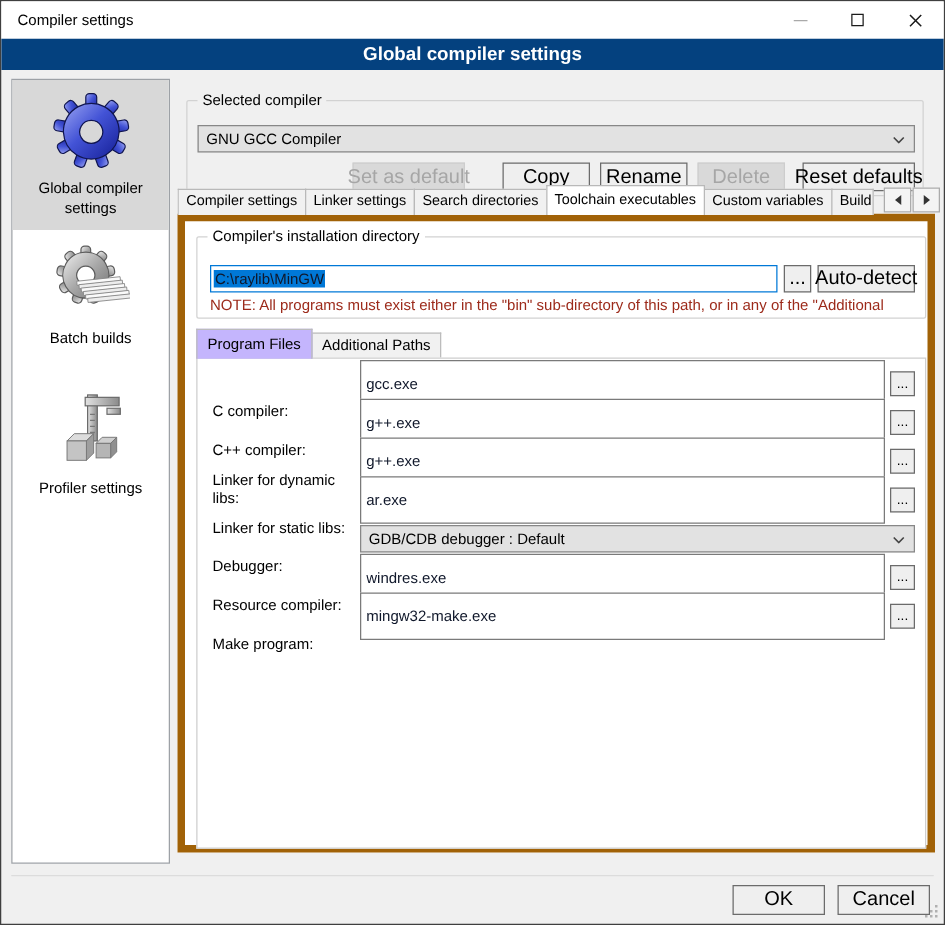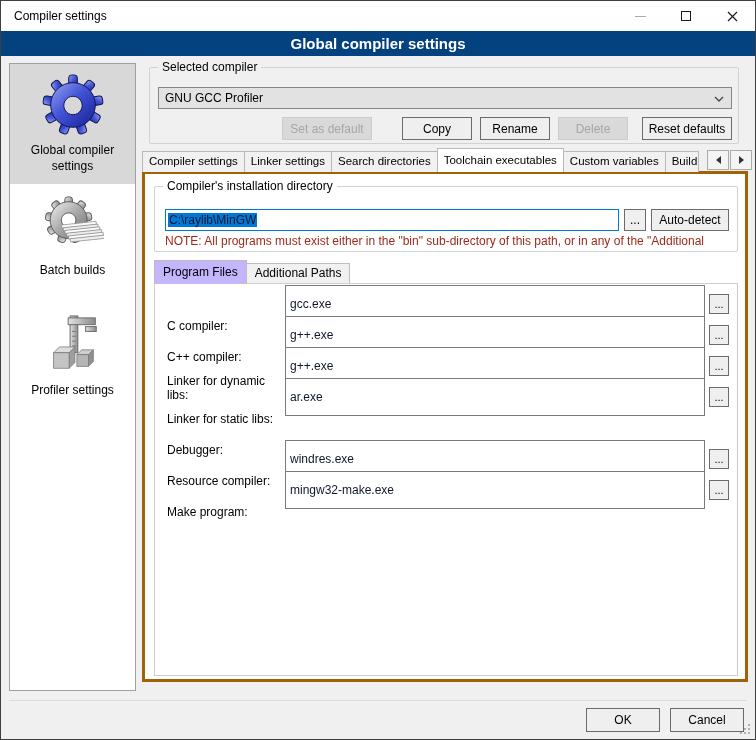--- a/index.html
+++ b/index.html
@@ -26,24 +26,24 @@
     align-items:center;gap:7px;cursor:default;}
   .side-item.selected{background:#d8d8d8;}
   .side-label{text-align:center;line-height:1.3;padding:0 6px;}
   
   .groupbox{position:absolute;border:1px solid #d2d2d2;border-radius:2px;}
   .legend{position:absolute;top:-8px;left:8px;padding:0 4px;background:#f0f0f0;white-space:nowrap;}
   .legend.on-white{background:#fff;}
   
   .btn{background:#efefef;border:1px solid #6b6b6b;color:#000;display:flex;
     align-items:center;justify-content:center;white-space:nowrap;cursor:default;
-    font-family:"Liberation Sans",sans-serif;font-size:12px;}
+    font-family:"Liberation Sans",sans-serif;font-size:16px;}
   .btn.disabled{background:#d9d9d9;border-color:#cdcdcd;color:#a6a6a6;}
   
-  .group-compiler{left:148px;top:66px;width:590px;height:77px;}
+  .group-compiler{left:148px;top:79px;width:590px;height:77px;}
   .combo{background:#e2e2e2;border:1px solid #878787;display:flex;align-items:center;
     padding:0 22px 0 6px;position:relative;}
   .combo-main{position:absolute;left:8px;right:6px;top:19px;height:22px;}
   .chev{position:absolute;right:7px;top:8px;}
   .g1btn{position:absolute;top:49px;height:23px;}
   .btn-setdefault{left:132px;width:90px;}
   .btn-copy{left:252px;width:70px;}
   .btn-rename{left:330px;width:70px;}
   .btn-delete{left:408px;width:70px;}
   .btn-reset{right:6px;width:90px;}
@@ -57,21 +57,21 @@
   .tab.clip{width:34px;padding:0 0 0 6px;overflow:hidden;}
   .tab-arrows{position:absolute;right:3px;top:149px;display:flex;gap:1px;z-index:4;}
   .arrow-btn{width:22px;height:20px;border:1px solid #ababab;background:#f4f4f4;
     display:flex;align-items:center;justify-content:center;cursor:default;}
   .tri-left{width:0;height:0;border-style:solid;border-width:4px 5px 4px 0;
     border-color:transparent #333 transparent transparent;}
   .tri-right{width:0;height:0;border-style:solid;border-width:4px 0 4px 5px;
     border-color:transparent transparent transparent #333;}
   
   .page{position:absolute;left:141px;top:170px;width:606px;height:511px;
-    background:#fff;border:3px solid #a16207;z-index:1;}
+    background:#fff;border:6px solid #a16207;z-index:1;}
   .group-install{left:9px;top:12px;width:584px;height:66px;}
   .dir-row{position:absolute;left:10px;right:8px;top:22px;height:22px;display:flex;gap:5px;}
   .path-input{flex:1;border:1px solid #0078d7;background:#fff;display:flex;
     align-items:center;padding:0 2px;min-width:0;overflow:hidden;}
   .path-sel{background:#0078d7;color:#0f172a;padding:0 1px;white-space:pre;}
   .browse-btn{width:22px;flex:none;}
   .autodetect-btn{width:78px;flex:none;}
   .note{position:absolute;left:10px;right:18px;top:47px;color:#9c2a1a;
     white-space:nowrap;overflow:hidden;}
   
@@ -198,21 +198,21 @@
           <rect x="36" y="42" width="12" height="12" fill="#b5b5b5"></rect>
         </g>
       </svg>
       <span class="side-label">Profiler settings</span>
     </div>
   </div>
 
   <div class="groupbox group-compiler">
     <span class="legend">Selected compiler</span>
     <div class="combo combo-main">
-      <span>GNU GCC Profiler</span>
+      <span>GNU GCC Compiler</span>
       <svg class="chev" width="10" height="6" viewBox="0 0 10 6">
         <path d="M1 1 L5 5 L9 1" fill="none" stroke="#444" stroke-width="1.3"></path>
       </svg>
     </div>
     <div class="btn disabled g1btn btn-setdefault">Set as default</div>
     <div class="btn g1btn btn-copy">Copy</div>
     <div class="btn g1btn btn-rename">Rename</div>
     <div class="btn disabled g1btn btn-delete">Delete</div>
     <div class="btn g1btn btn-reset">Reset defaults</div>
   </div>
@@ -274,20 +274,26 @@
       </div>
 
       <div class="frow">
         <span class="flabel">Linker for static libs:</span>
         <input class="ftext" type="text" value="ar.exe" style="">
         <div class="btn fbrowse">...</div>
       </div>
 
       <div class="frow">
         <span class="flabel">Debugger:</span>
+        <div class="combo fcombo">
+          <span>GDB/CDB debugger : Default</span>
+          <svg class="chev" width="10" height="6" viewBox="0 0 10 6">
+            <path d="M1 1 L5 5 L9 1" fill="none" stroke="#444" stroke-width="1.3"></path>
+          </svg>
+        </div>
       </div>
 
       <div class="frow">
         <span class="flabel">Resource compiler:</span>
         <input class="ftext" type="text" value="windres.exe" style="">
         <div class="btn fbrowse">...</div>
       </div>
 
       <div class="frow">
         <span class="flabel">Make program:</span>

